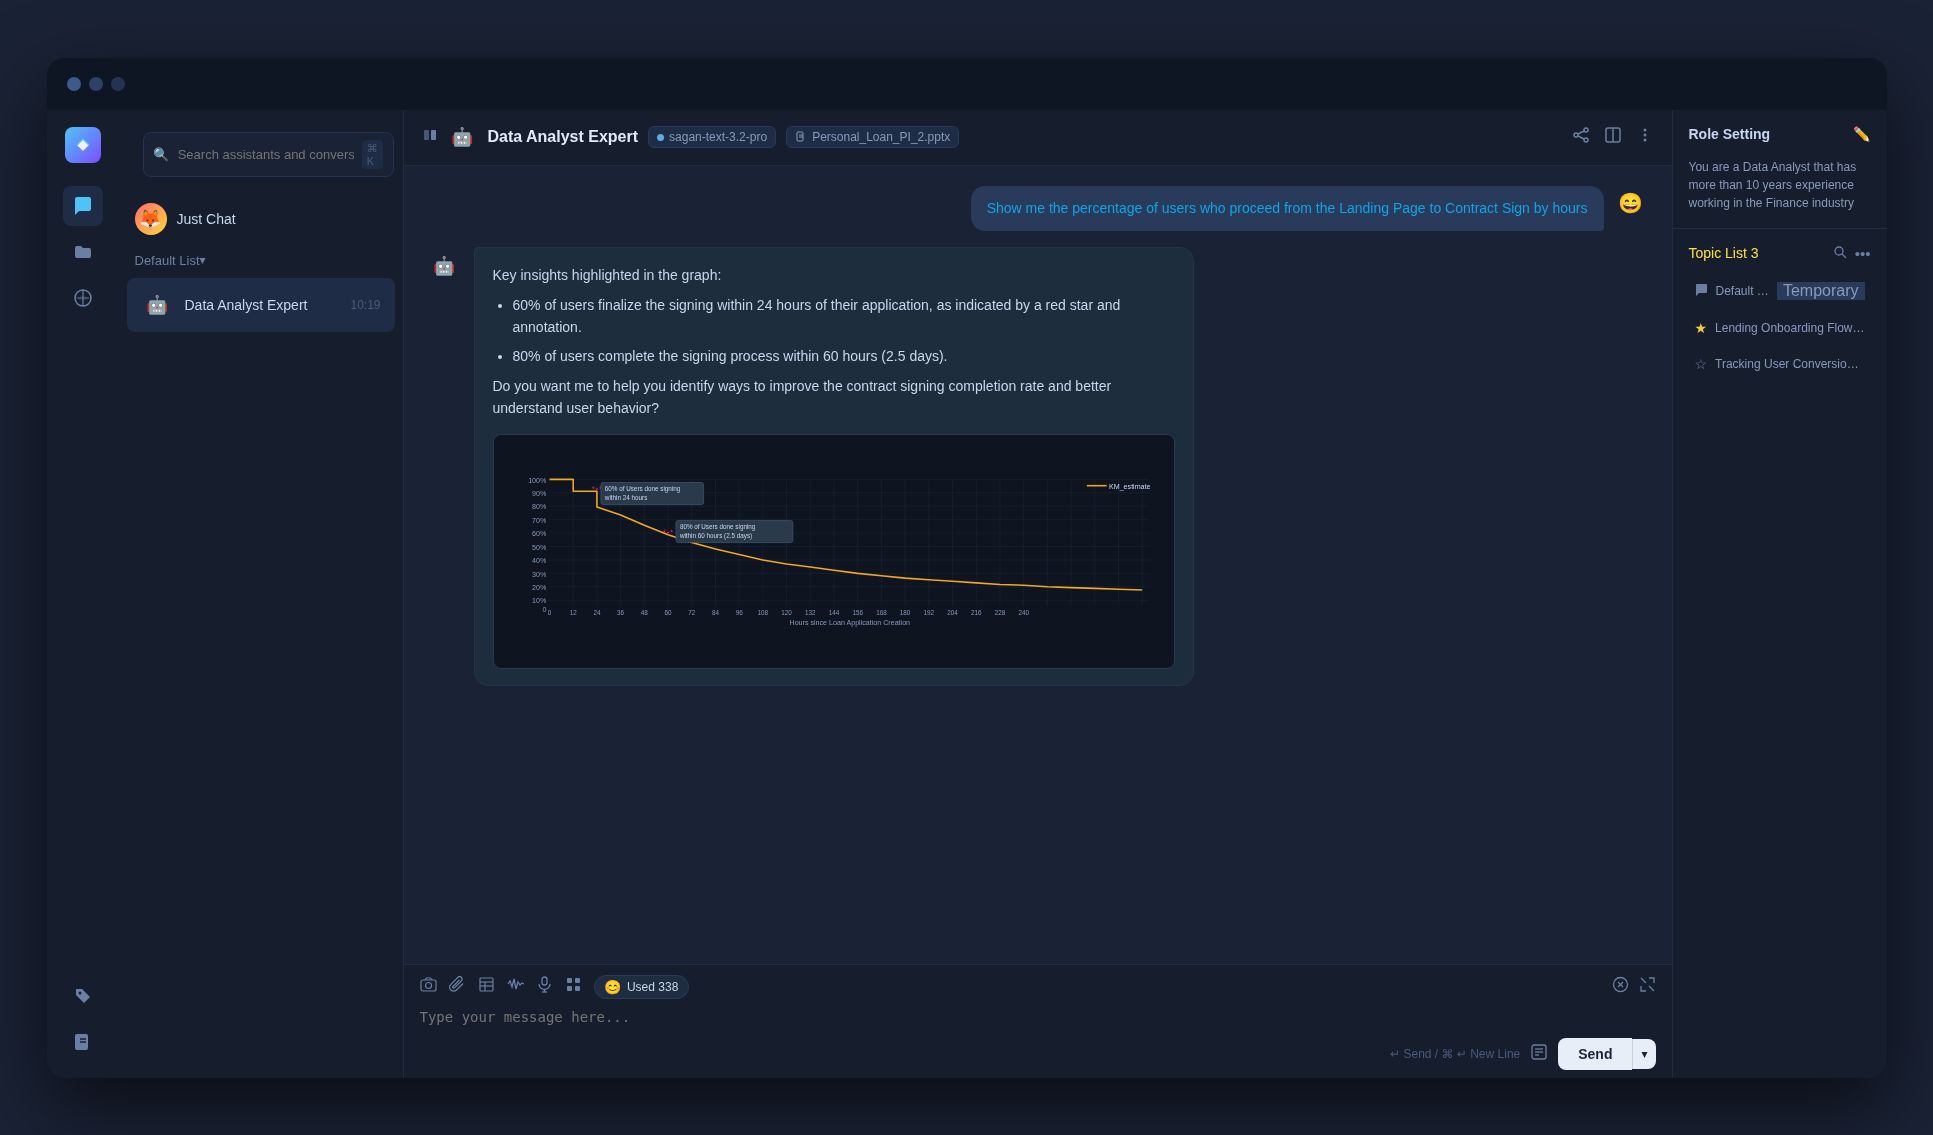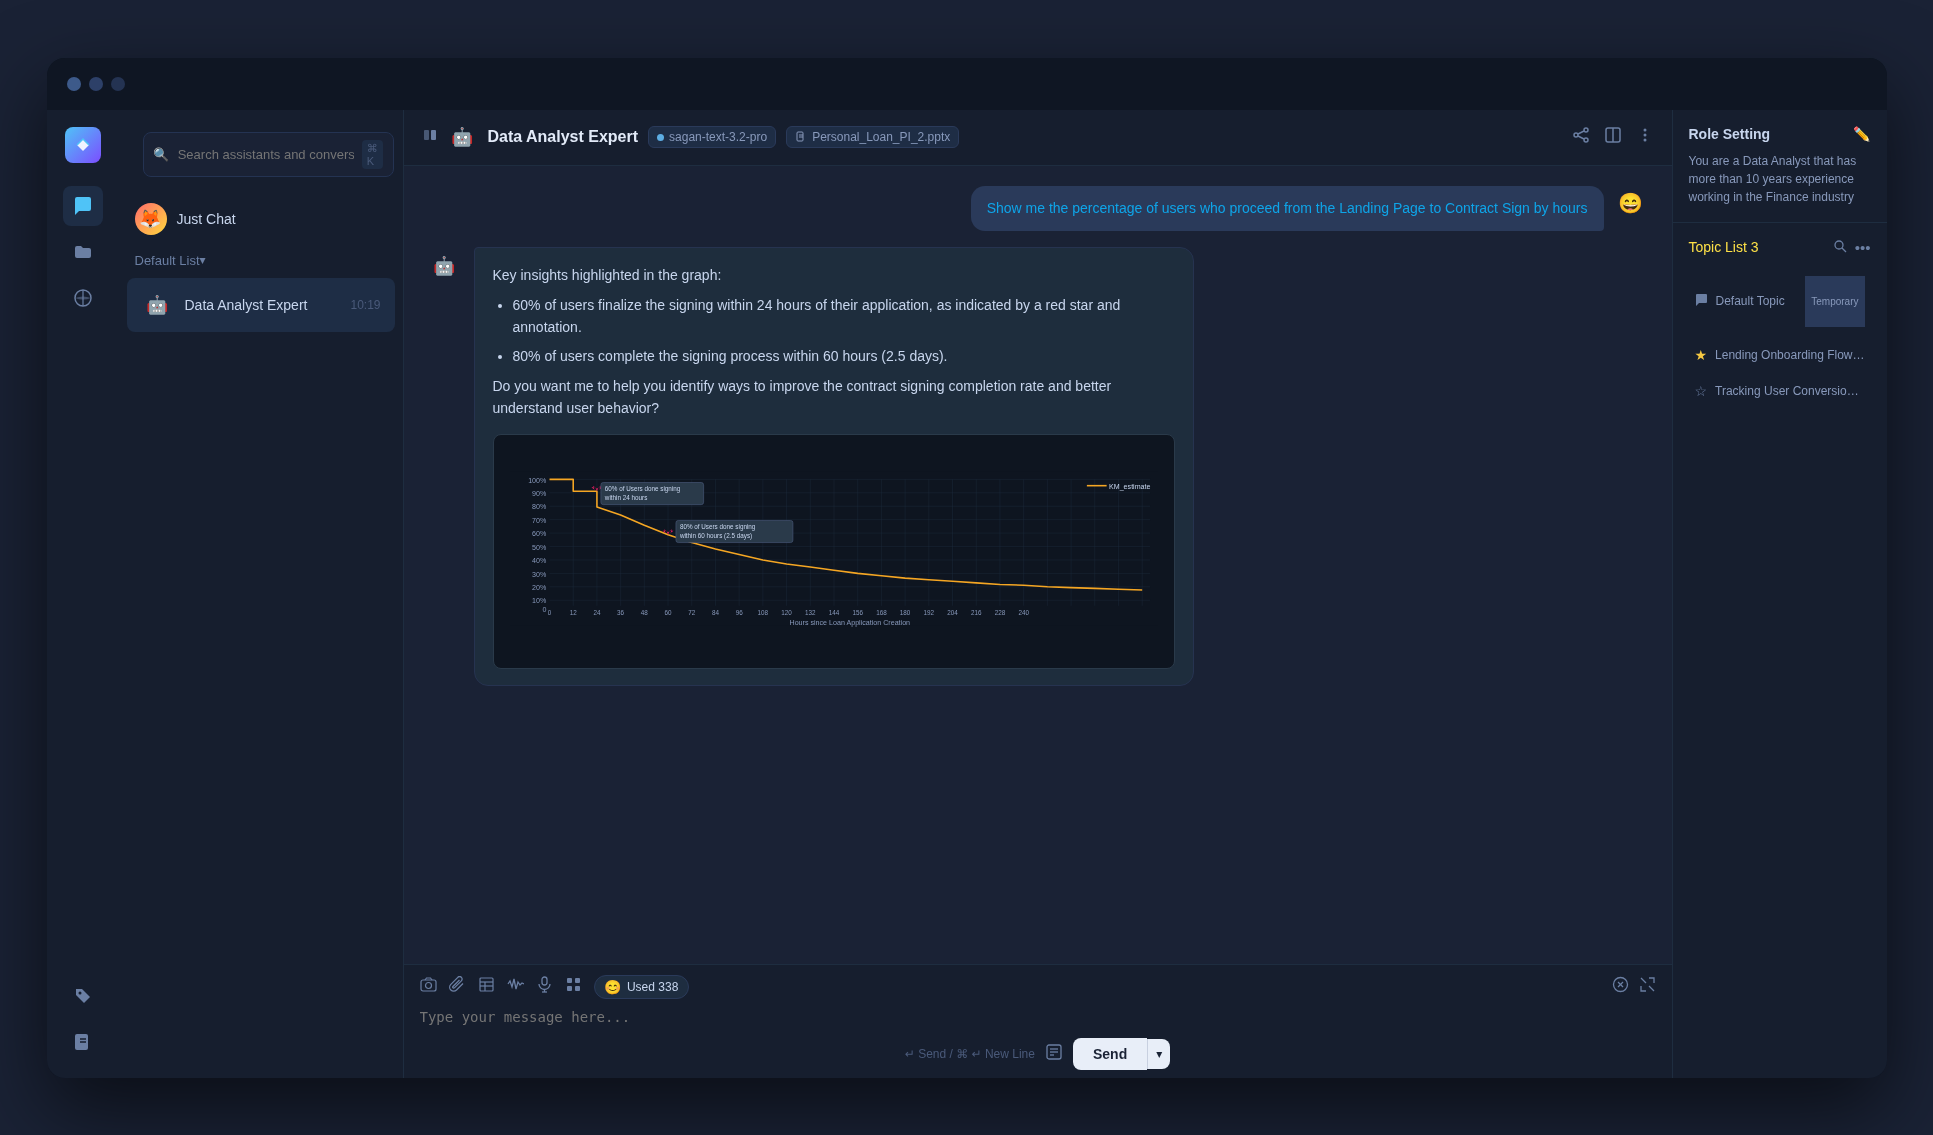--- a/index.html
+++ b/index.html
@@ -373,21 +373,21 @@
       border: none;
       outline: none;
       color: #6b7fa3;
       font-size: 14px;
       resize: none;
       line-height: 1.5;
     }
     .input-footer {
       display: flex;
       align-items: center;
-      justify-content: center;
+      justify-content: flex-end;
       gap: 10px;
       margin-top: 10px;
     }
     .shortcut-hint {
       color: #4a5a7a;
       font-size: 12px;
     }
     .send-btn-wrap {
       display: flex;
       align-items: center;
@@ -423,21 +423,21 @@
       padding: 0;
     }
     .role-section {
       padding: 16px;
       border-bottom: 1px solid #1e2d40;
     }
     .role-header {
       display: flex;
       align-items: center;
       justify-content: space-between;
-      margin-bottom: 10px;
+      margin-bottom: 16px;
     }
     .role-title {
       color: #c8d6ee;
       font-size: 14px;
       font-weight: 600;
     }
     .edit-icon { color: #6b7fa3; font-size: 14px; cursor: pointer; }
     .role-text {
       color: #8899bb;
       font-size: 12px;
@@ -476,22 +476,22 @@
       font-size: 12px;
       flex: 1;
       min-width: 0;
       overflow: hidden;
       text-overflow: ellipsis;
       white-space: nowrap;
     }
     .temp-badge {
       background: #2a3a5a;
       color: #8899bb;
-      font-size: 10px;
-      padding: 20px 6px;
+      font-size: 16px;
+      padding: 0 6px;
       border-radius: 0;
       flex-shrink: 0;
     }
   </style>
 </head>
 <body>
 
 <div class="window">
 
   <div class="titlebar">

